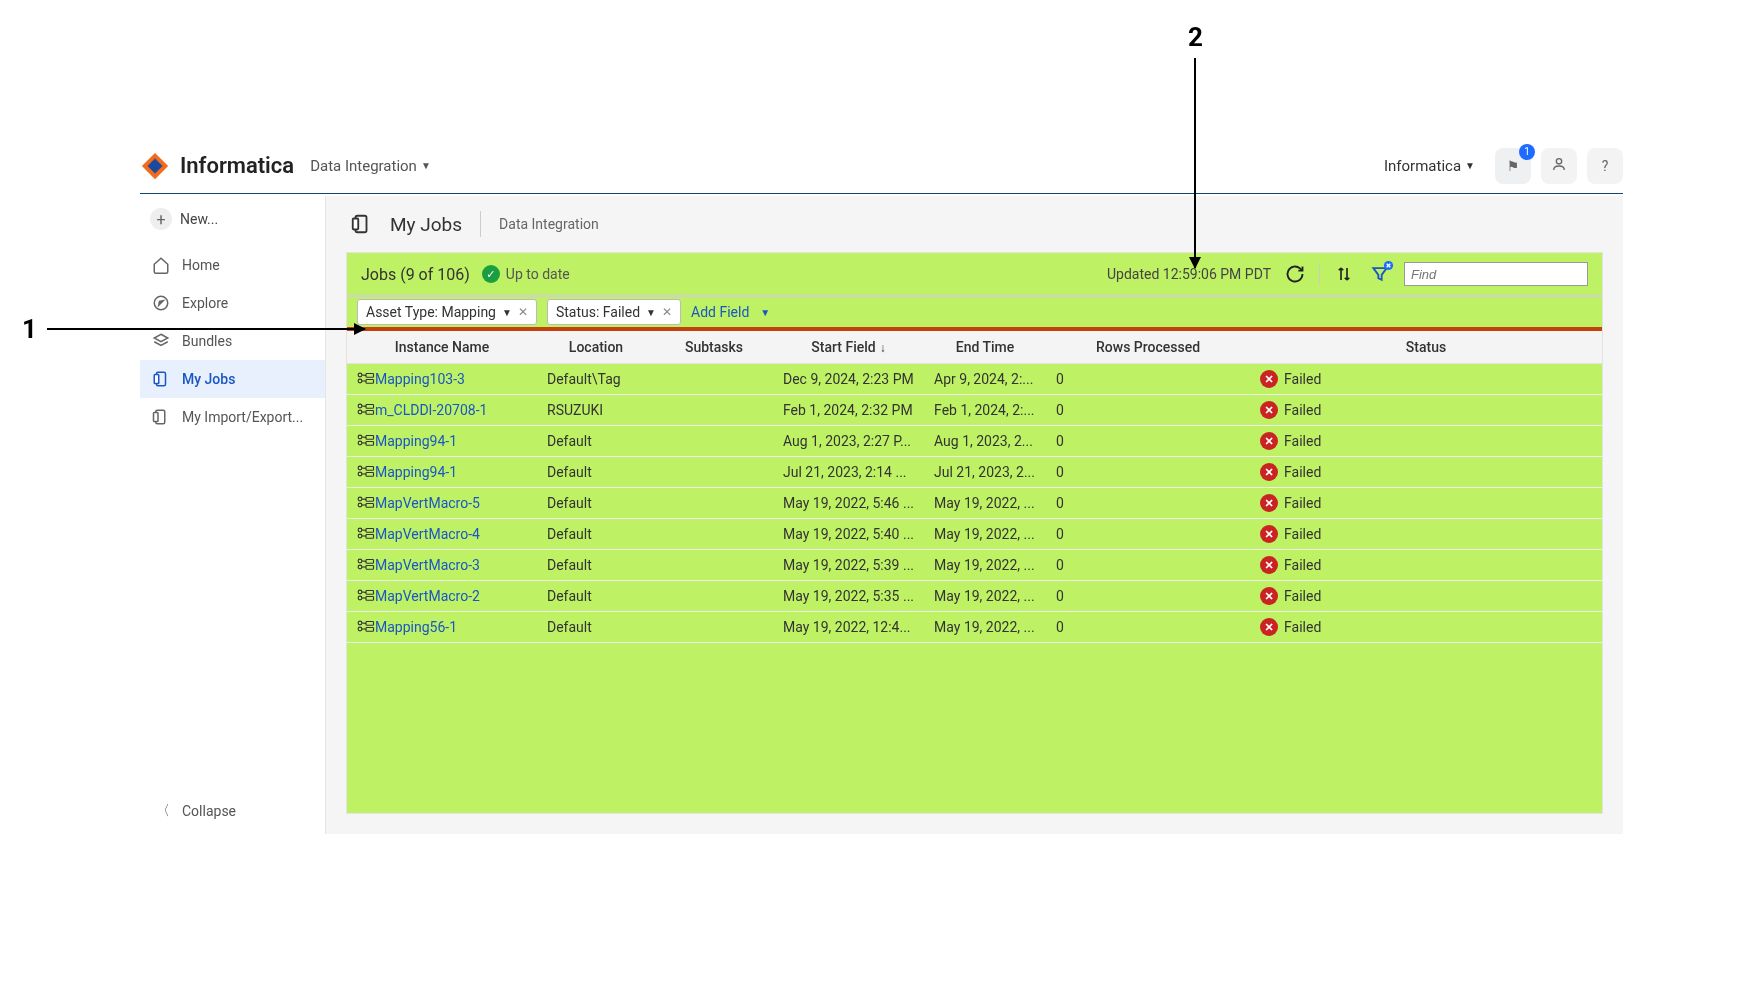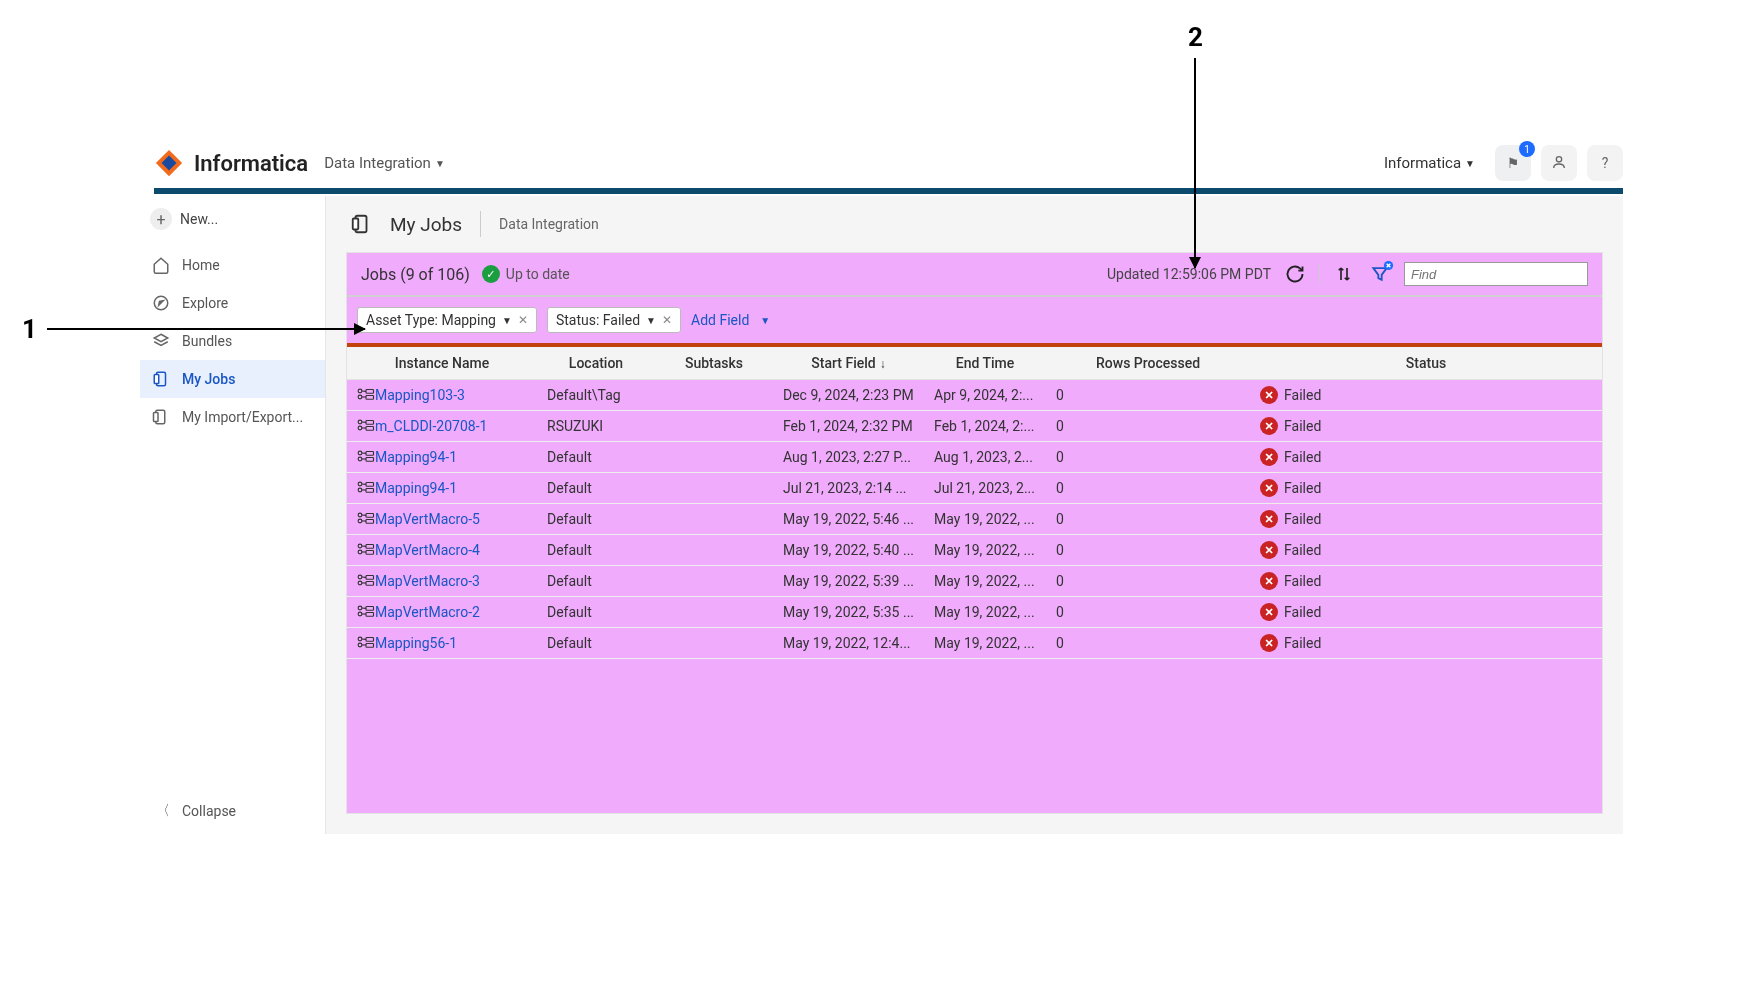--- a/index.html
+++ b/index.html
@@ -17,24 +17,24 @@
   .callout { position: absolute; z-index: 100; display: flex; align-items: center; }
   .callout-num { font-size: 26px; font-weight: bold; color: #000; }
   .arrow-line-h { height: 2px; background: #000; position: relative; }
   .arrow-line-h::after { content: ""; position: absolute; right: -1px; top: -5px; border-left: 12px solid #000; border-top: 6px solid transparent; border-bottom: 6px solid transparent; }
   .arrow-line-v { width: 2px; background: #000; position: relative; }
   .arrow-line-v::after { content: ""; position: absolute; bottom: -1px; left: -5px; border-top: 12px solid #000; border-left: 6px solid transparent; border-right: 6px solid transparent; }
 
   
   .top-header {
     position: absolute;
-    left: 154px; right: 140px; top: 138px;
+    left: 140px; right: 140px; top: 138px;
     height: 56px;
     display: flex; align-items: center;
-    border-bottom: 6px solid #0c4a6e;
+    border-bottom: 1px solid #0c4a6e;
   }
   .logo-block { display: flex; align-items: center; gap: 10px; }
   .logo-mark { width: 30px; height: 30px; position: relative; }
   .brand-name { font-size: 22px; font-weight: 600; color: #222; }
   .product-name { font-size: 15px; color: #555; margin-left: 6px; display:flex; align-items:center; gap:4px;}
   .spacer { flex: 1; }
   .org-picker { font-size: 15px; color: #333; margin-right: 20px; display:flex; align-items:center; gap:4px; cursor:pointer;}
   .hdr-icons { display: flex; gap: 10px; }
   .hdr-btn { width: 36px; height: 36px; border-radius: 8px; background: #f3f3f3; display:flex; align-items:center; justify-content:center; color:#666; cursor:pointer; position:relative;}
   .hdr-btn.active { background:#eef0f2; }
@@ -61,31 +61,31 @@
     position:absolute; left:326px; right:140px; top:196px; bottom:172px;
     background:#f5f5f5;
     display:flex; flex-direction:column;
   }
   .content-hdr { height:56px; display:flex; align-items:center; padding:0 24px; gap:18px; }
   .page-icon { width:22px; height:22px; color:#444; }
   .page-title { font-size:19px; color:#333; }
   .divider-v { width:1px; height:26px; background:#ccc; }
   .breadcrumb-item { font-size:14px; color:#666; }
 
-  .panel { margin:0 20px 20px 20px; background:#f0abfc; border:1px solid #e3e3e3; flex:1; display:flex; flex-direction:column; }
+  .panel { margin:0 20px 20px 20px; background:#bef264; border:1px solid #e3e3e3; flex:1; display:flex; flex-direction:column; }
   .panel-top { height:44px; border-bottom:2px solid #d0d0d0; display:flex; align-items:center; padding:0 14px; gap:12px; }
   .jobs-count { font-size:16px; color:#333; }
   .uptodate { display:flex; align-items:center; gap:6px; color:#555; font-size:14px; }
   .green-check { width:18px; height:18px; border-radius:50%; background:#1a9e3f; display:flex; align-items:center; justify-content:center; color:#fff; font-size:11px;}
   .updated { font-size:14px; color:#444; }
   .toolbar-icon { width:24px; height:24px; color:#333; cursor:pointer; display:flex; align-items:center; justify-content:center; }
   .toolbar-icon.filter { color:#1a56c4; position: relative;}
   .find-input { width:184px; height:24px; border:1px solid #999; padding:0 6px; font-size:13px; font-style:italic; color:#888;}
 
-  .filter-row { padding:10px 10px; display:flex; align-items:center; gap:10px; }
+  .filter-row { padding:2px 10px; display:flex; align-items:center; gap:10px; }
   .chip { border:1px solid #bbb; border-radius:3px; padding:4px 8px; display:flex; align-items:center; gap:6px; font-size:14px; color:#333; cursor:pointer; background:#fff;}
   .chip .x { color:#888; font-size:12px; cursor:pointer;}
   .add-field { color:#1a56c4; font-size:14px; display:flex; align-items:center; gap:11px; cursor:pointer; }
 
   
   .table { width:100%; border-collapse:collapse; }
   .table th { text-align:center; font-weight:500; font-size:14px; color:#333; padding:8px 10px; background:#f4f4f4; border-top:4px solid #c2410c; border-bottom:1px solid #e3e3e3;}
   .table td { padding:6px 10px; font-size:14px; color:#333; border-bottom:1px solid #eee; white-space:nowrap; overflow:hidden; text-overflow:ellipsis; }
   .inst-cell { display:flex; align-items:flex-start; }
   .inst-link { color:#1a56c4; cursor:pointer; }

